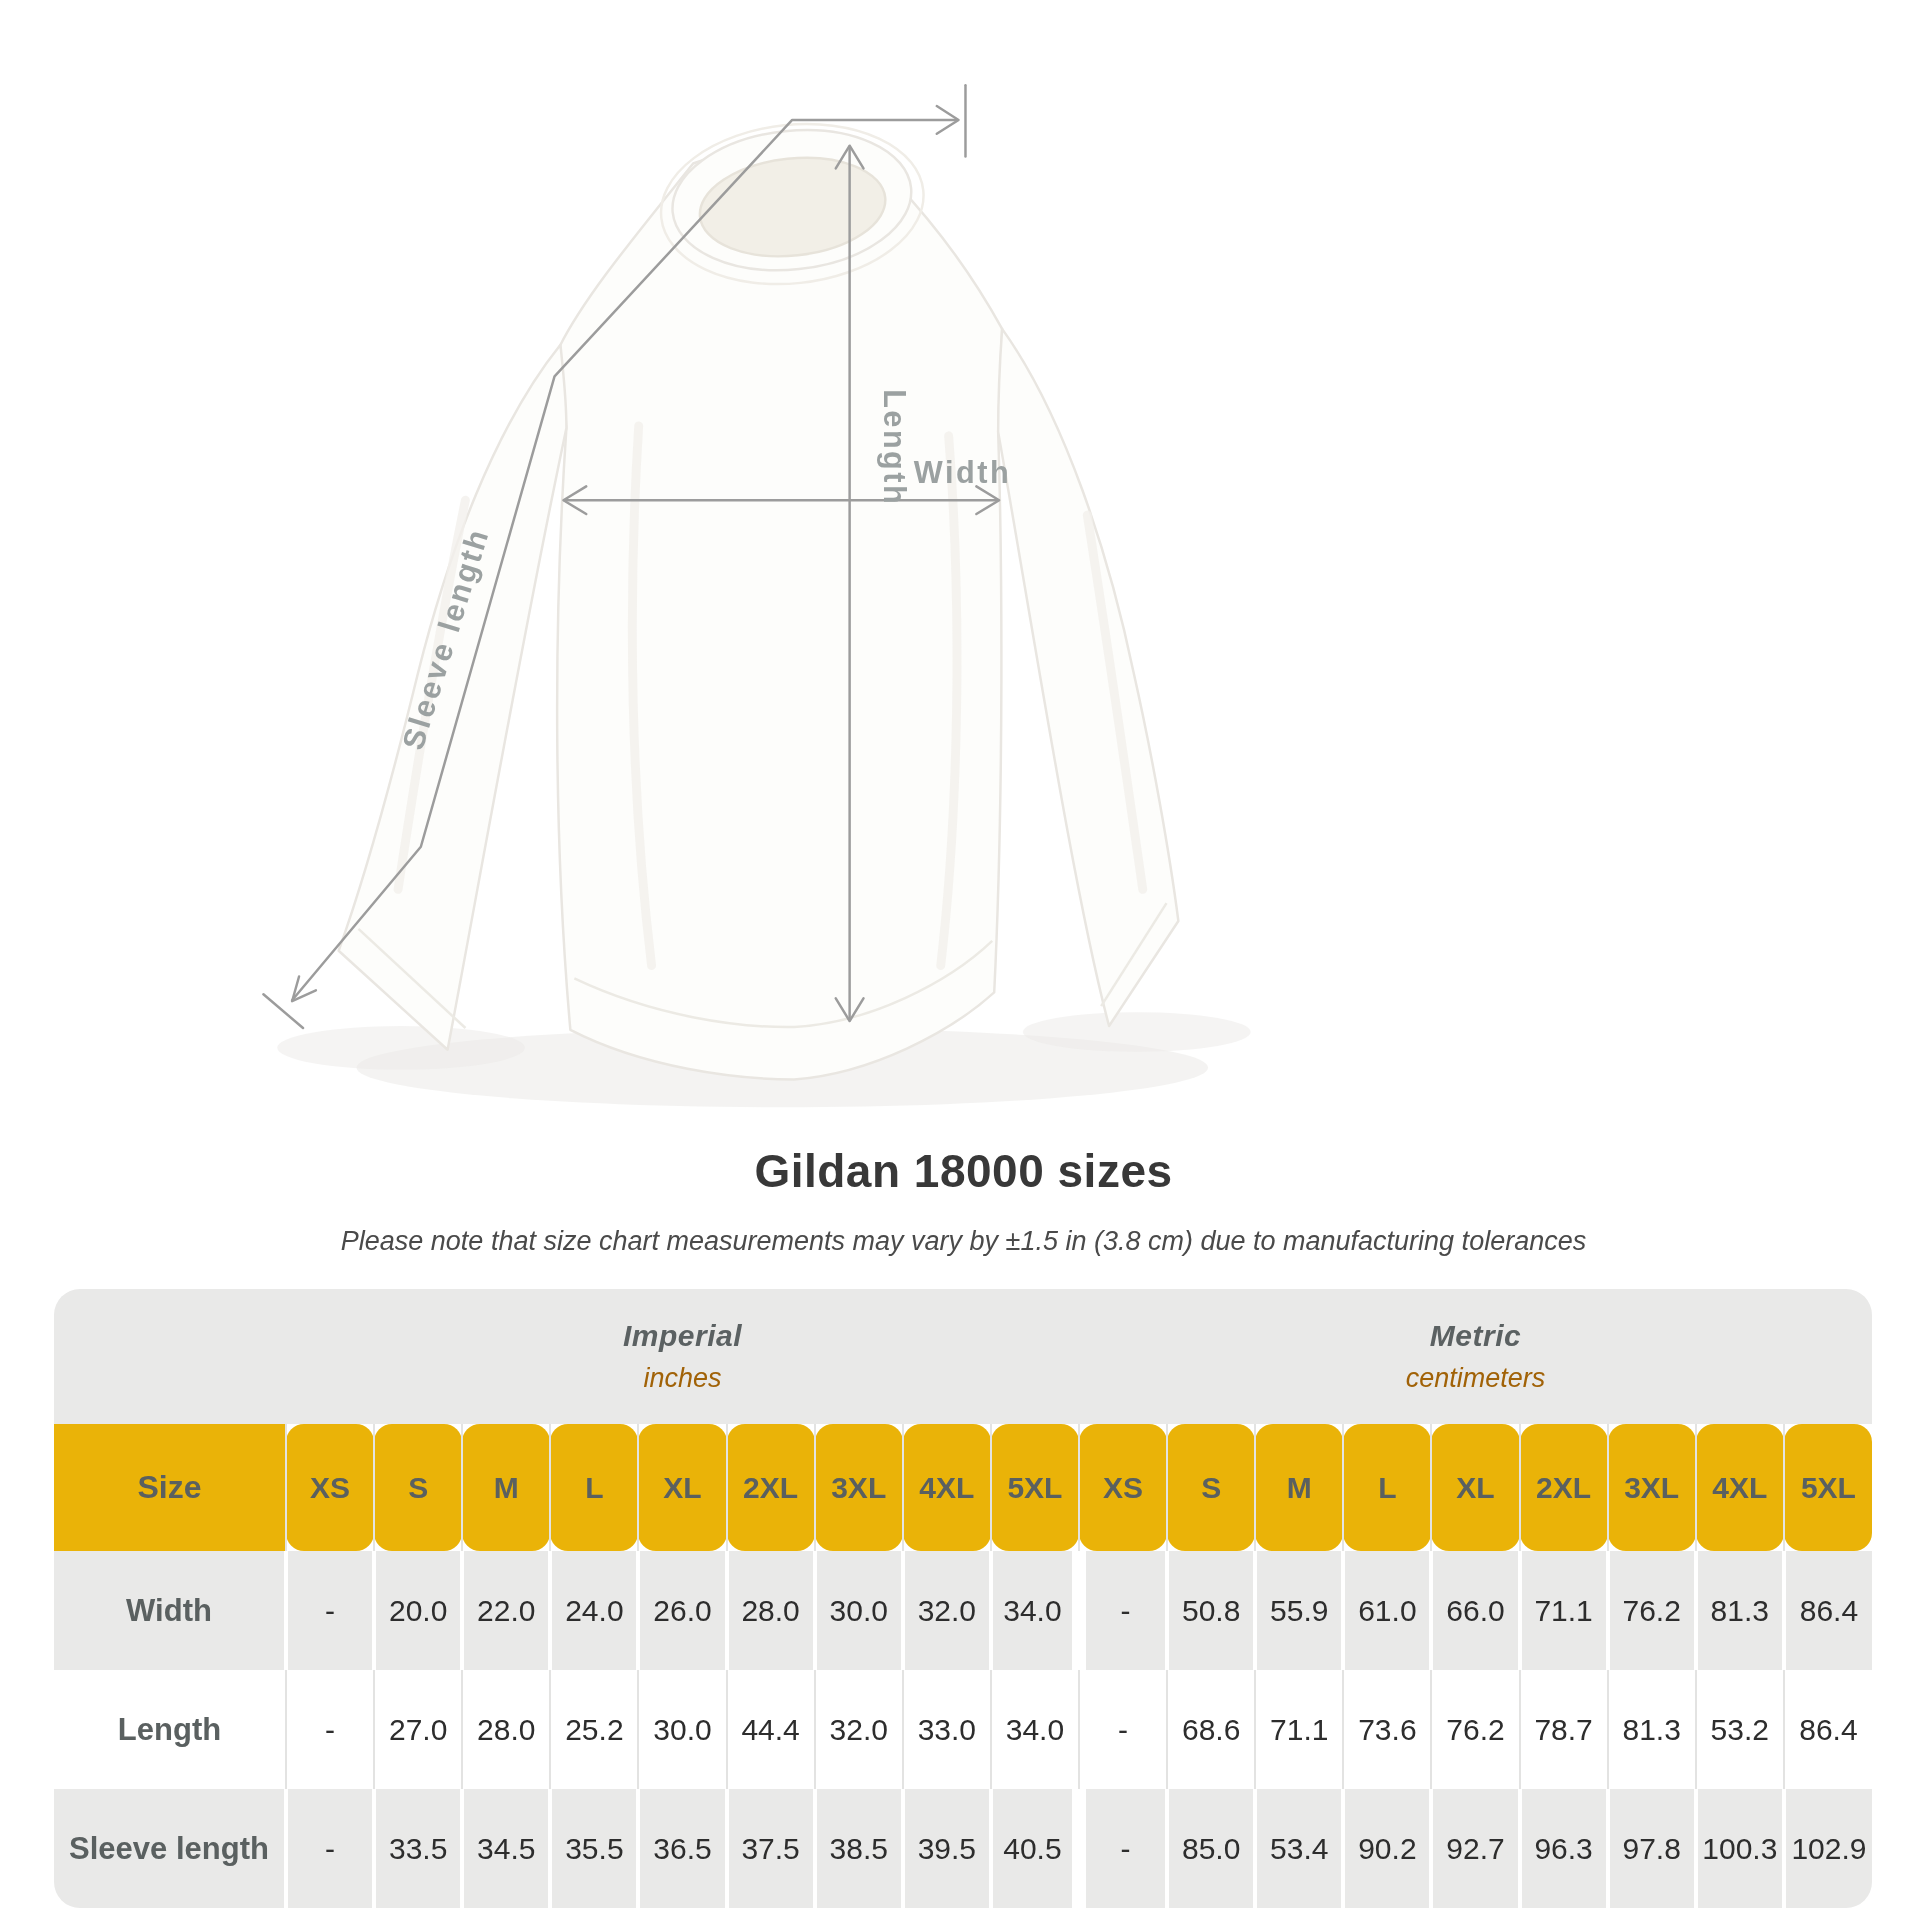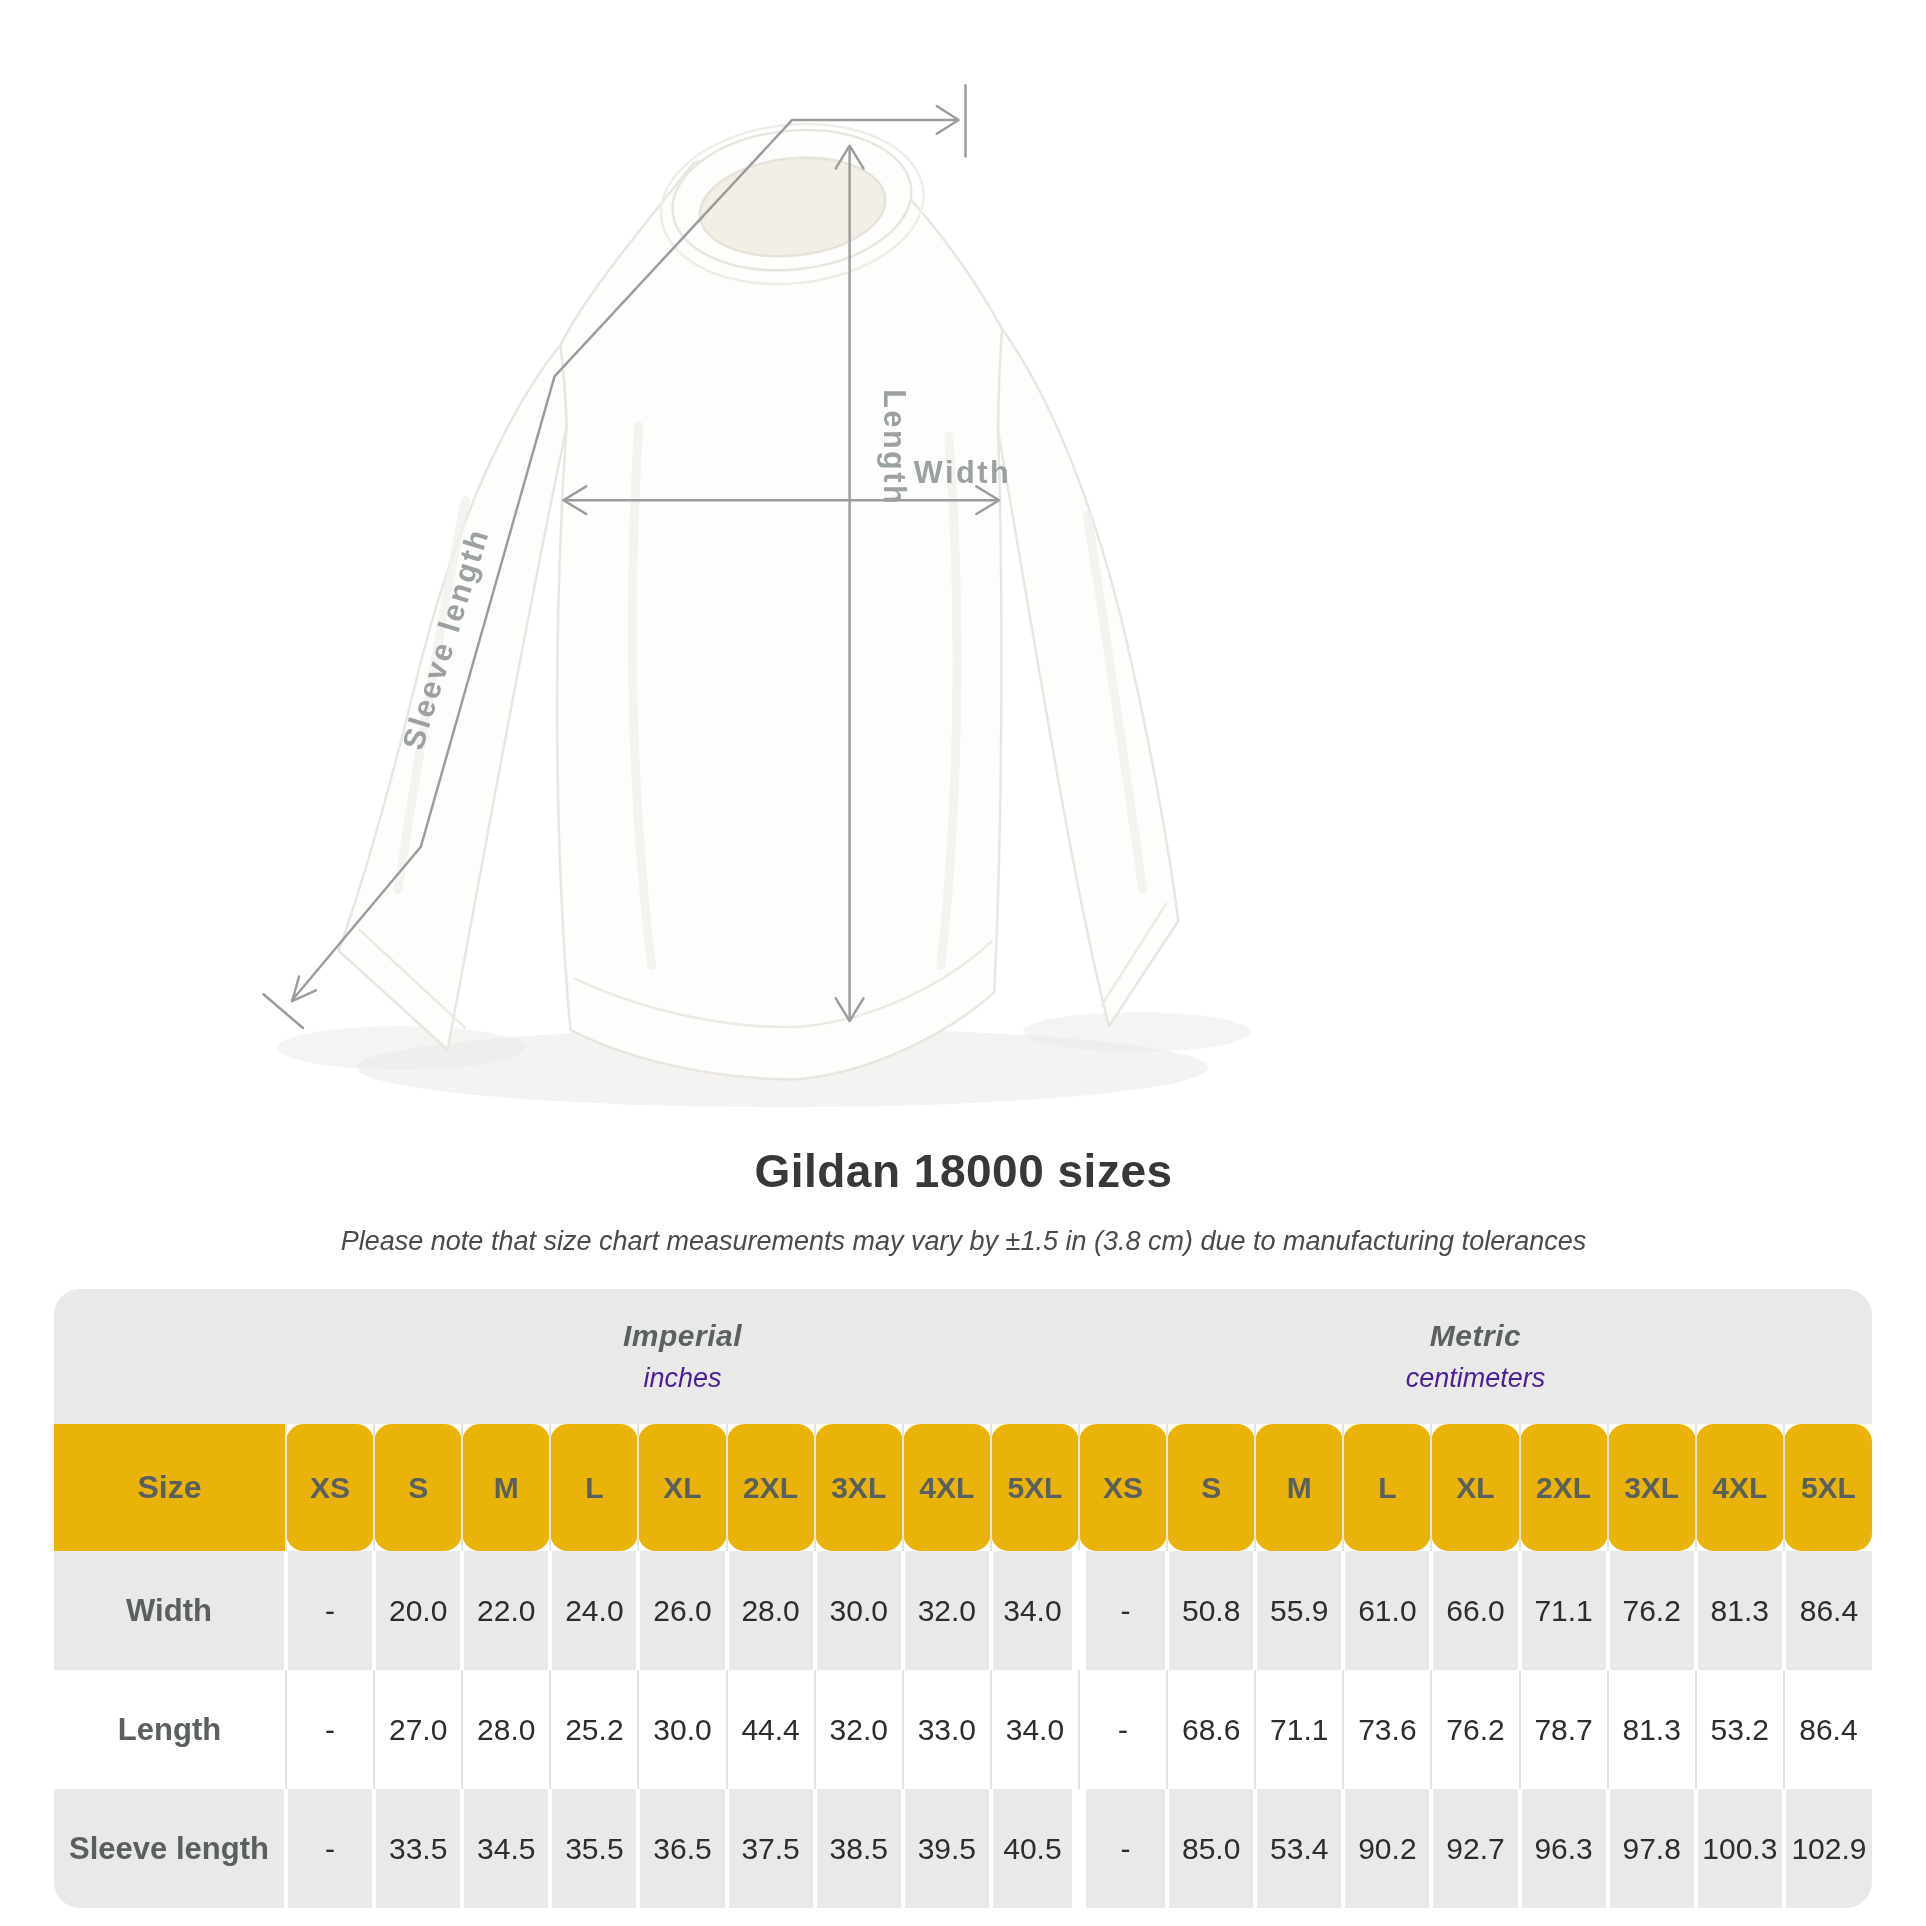--- a/index.html
+++ b/index.html
@@ -11,21 +11,21 @@
   .title{position:absolute;left:0;top:1144px;width:1927px;text-align:center;
          font-size:46px;font-weight:bold;color:#383838;letter-spacing:0.5px;}
   .subtitle{position:absolute;left:0;top:1210px;width:1927px;text-align:center;
             font-size:27px;font-style:italic;color:#4a4a4a;margin-top:16px;}
   
   .table-wrap{position:absolute;left:54px;top:1289px;width:1818px;border-radius:26px;overflow:hidden;}
   table.sizes{width:100%;border-collapse:collapse;table-layout:fixed;}
   col.size-col{width:232px;}
   .band td{background:#e9e9e8;height:133px;text-align:center;vertical-align:middle;border:none;}
   .band-label{display:block;font-size:30px;font-weight:bold;font-style:italic;color:#5b6162;letter-spacing:0.5px;}
-  .band-sub{display:block;margin-top:10px;font-size:27px;font-style:italic;color:#4c1d95;}
+  .band-sub{display:block;margin-top:10px;font-size:27px;font-style:italic;color:#a16207;}
   tr.head th{background:#eab308;height:125px;text-align:center;vertical-align:middle;
              font-size:30px;font-weight:bold;color:#5a6060;}
   tr.head th.size-name{font-size:32px;}
   tr.data td{height:117px;text-align:center;vertical-align:middle;font-size:30px;color:#2d2d2d;}
   tr.data td.row-label{font-size:31px;font-weight:bold;color:#5a6060;}
   tr.white td{background:#ffffff;}
   tr.gray td{background:#e9e9e8;}
   
   tr.head th + th{border-left:2px solid #e3e3e2;border-radius:18px;}
   tr.white td + td{border-left:2px solid #e3e3e2;}

